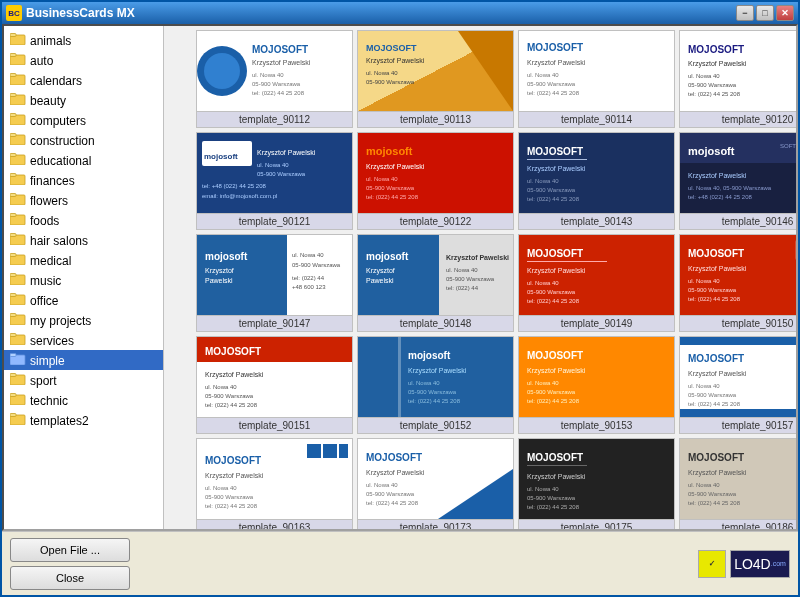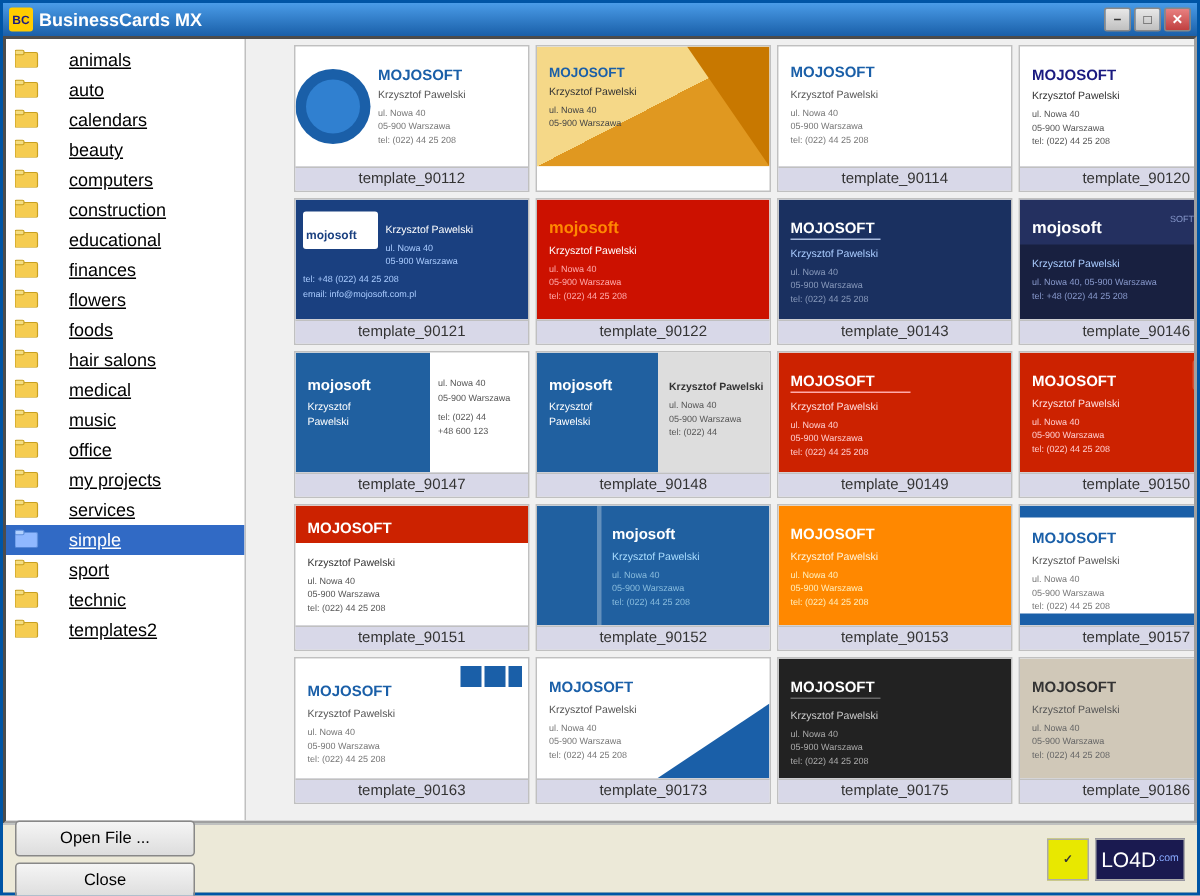--- a/index.html
+++ b/index.html
@@ -71,27 +71,26 @@
     .sidebar {
       width: 160px;
       min-width: 160px;
       background: white;
       border-right: 1px solid #c0c0c0;
       overflow-y: auto;
       padding: 4px 0;
     }
     .sidebar-item {
       display: flex;
-      align-items: center;
+      align-items: flex-end;
       padding: 2px 6px;
       cursor: pointer;
       font-size: 12px;
       color: #000;
-      gap: 20px;
-      text-decoration: underline;
+      gap: 4px;
     }
     .sidebar-item.selected {
       background: #316ac5;
       color: white;
     }
     .content-area {
       flex: 1;
       overflow-y: auto;
       overflow-x: hidden;
       background: #f0f0f0;
@@ -123,21 +122,21 @@
       font-size: 10px;
       color: #333;
       padding: 2px 16px;
       text-align: center;
       width: 100%;
       background: #d8d8e8;
       border-top: 1px solid #c0c0c0;
     }
 
     .bottom-bar {
-      height: 46px;
+      height: 64px;
       background: #ece9d8;
       border-top: 1px solid #c0c0c0;
       display: flex;
       align-items: center;
       justify-content: space-between;
       padding: 4px 8px;
     }
     .bottom-left { display: flex; flex-direction: column; gap: 4px; }
     .btn-open, .btn-close {
       width: 120px;
@@ -352,20 +351,21 @@
                   </linearGradient>
                 </defs>
                 <rect width="155" height="80" fill="url(#grad-template_90113)"></rect>
                 <text x="8" y="20" fill="#1a5fa8" font-size="9" font-weight="bold" font-family="Arial, sans-serif">MOJOSOFT</text>
                 <text x="8" y="32" fill="#333" font-size="7" font-family="Arial, sans-serif">Krzysztof Pawelski</text>
                 <text x="8" y="44" fill="#444" font-size="6" font-family="Arial, sans-serif">ul. Nowa 40</text>
                 <text x="8" y="53" fill="#444" font-size="6" font-family="Arial, sans-serif">05-900 Warszawa</text>
                 <polygon points="100,0 155,0 155,80" fill="#c87800"></polygon>
               </svg>
             </div>
+            <div class="card-label">template_90113</div>
           </div>
           <div class="card-item">
             <div class="card-preview">
               <svg width="155" height="80" viewBox="0 0 155 80">
                 <defs></defs>
                 <rect width="155" height="80" fill="white"></rect>
                 <text x="8" y="20" fill="#1a5fa8" font-size="10" font-weight="bold" font-family="Arial, sans-serif">MOJOSOFT</text>
                 <text x="8" y="34" fill="#555" font-size="7" font-family="Arial, sans-serif">Krzysztof Pawelski</text>
                 <text x="8" y="46" fill="#777" font-size="6" font-family="Arial, sans-serif">ul. Nowa 40</text>
                 <text x="8" y="55" fill="#777" font-size="6" font-family="Arial, sans-serif">05-900 Warszawa</text>

